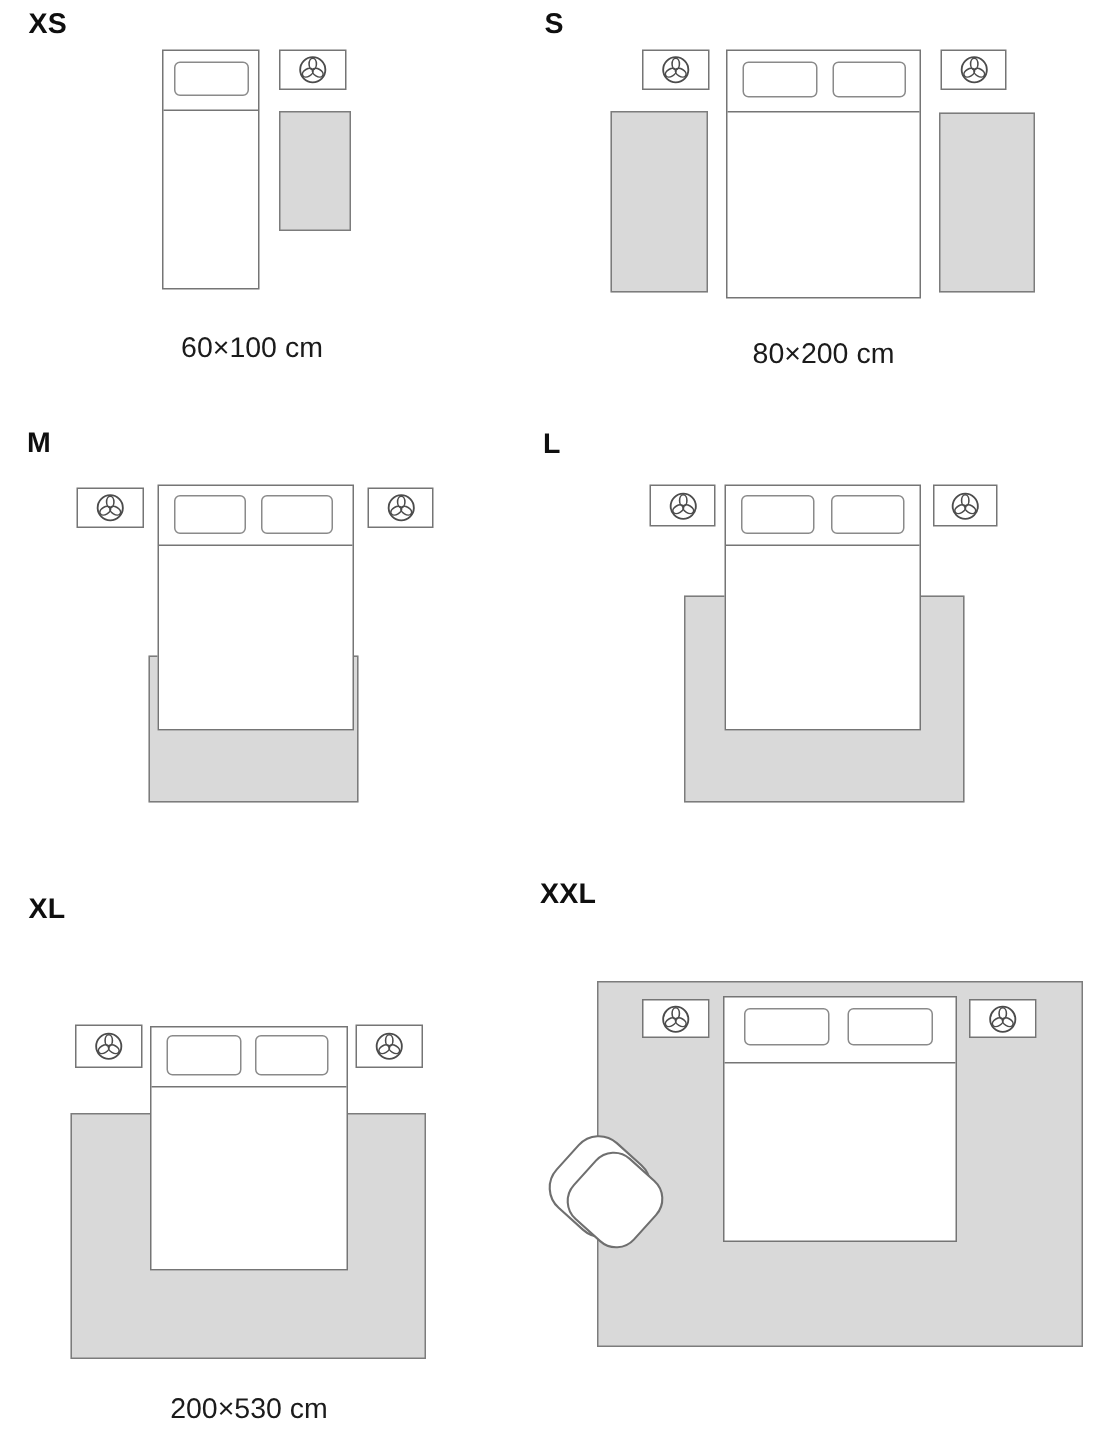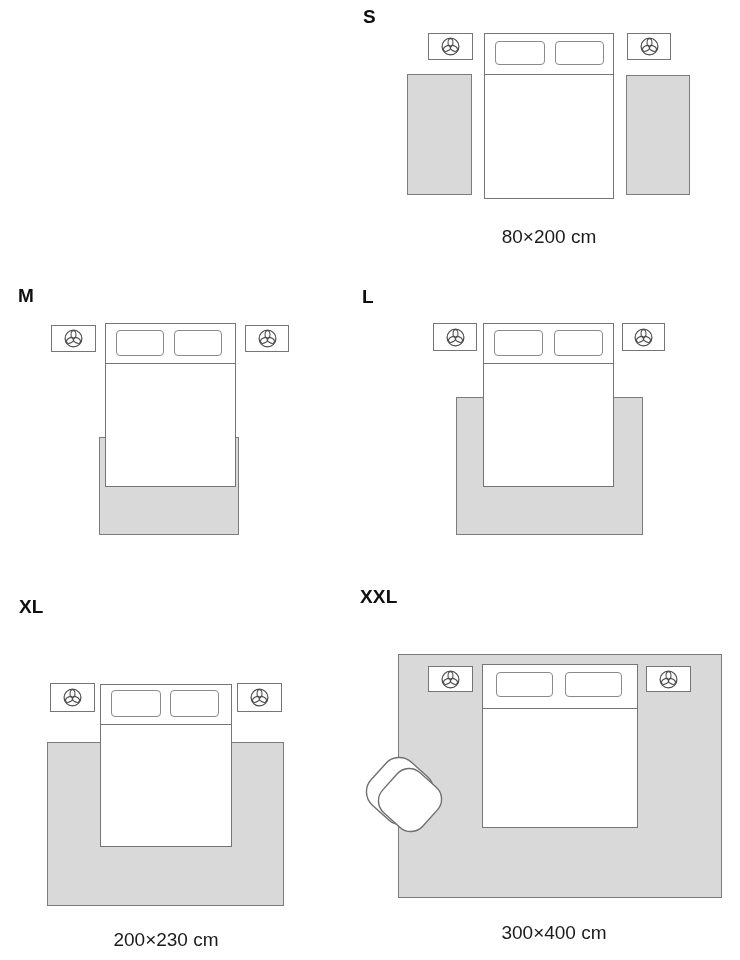--- a/index.html
+++ b/index.html
@@ -92,20 +92,34 @@
     <defs>
       <g id="plant" fill="none" stroke="#4c4c4c">
         <circle cx="12" cy="12" r="9.6" stroke-width="1.4"></circle>
         <ellipse cx="12" cy="7.6" rx="2.8" ry="4.4" stroke-width="1.2"></ellipse>
         <ellipse cx="12" cy="7.6" rx="2.8" ry="4.4" stroke-width="1.2" transform="rotate(120 12 12)"></ellipse>
         <ellipse cx="12" cy="7.6" rx="2.8" ry="4.4" stroke-width="1.2" transform="rotate(240 12 12)"></ellipse>
       </g>
     </defs>
   </svg>
 
+  <section class="panel" style="left:0;top:0;width:360px;height:260px">
+    <div class="size-label" style="left:19px;top:6px">XS</div>
+    <div class="rug" style="left:186px;top:74px;width:48px;height:80px"></div>
+    <div class="bed" style="left:108px;top:33px;width:65px;height:160px">
+      <div class="headboard-line" style="top:39px"></div>
+      <div class="pillow" style="left:7px;top:7px;width:50px;height:23px"></div>
+    </div>
+    <div class="nightstand" style="left:186px;top:33px;width:45px;height:27px">
+      <svg class="lamp" viewBox="0 0 24 24">
+          <use href="#plant"></use>
+        </svg>
+    </div>
+    <div class="caption" style="left:48px;top:222px;width:240px">60×100 cm</div>
+  </section>
 
   <section class="panel" style="left:360px;top:0;width:380px;height:260px">
     <div class="size-label" style="left:3px;top:6px">S</div>
     <div class="rug" style="left:47px;top:74px;width:65px;height:121px"></div>
     <div class="rug" style="left:266px;top:75px;width:64px;height:120px"></div>
     <div class="bed" style="left:124px;top:33px;width:130px;height:166px">
       <div class="headboard-line" style="top:40px"></div>
       <div class="pillow" style="left:10px;top:7px;width:50px;height:24px"></div>
       <div class="pillow" style="left:70px;top:7px;width:49px;height:24px"></div>
     </div>
@@ -173,21 +187,21 @@
     <div class="nightstand" style="left:50px;top:93px;width:45px;height:29px">
       <svg class="lamp" viewBox="0 0 24 24">
           <use href="#plant"></use>
         </svg>
     </div>
     <div class="nightstand" style="left:237px;top:93px;width:45px;height:29px">
       <svg class="lamp" viewBox="0 0 24 24">
           <use href="#plant"></use>
         </svg>
     </div>
-    <div class="caption" style="left:46px;top:339px;width:240px">200×230 cm</div>
+    <div class="caption" style="left:46px;top:339px;width:240px">200×530 cm</div>
   </section>
 
   <section class="panel" style="left:360px;top:580px;width:380px;height:370px">
     <div class="size-label" style="left:0px;top:6px">XXL</div>
     <div class="rug" style="left:38px;top:74px;width:324px;height:244px"></div>
     <div class="bed" style="left:122px;top:84px;width:156px;height:164px">
       <div class="headboard-line" style="top:43px"></div>
       <div class="pillow" style="left:13px;top:7px;width:57px;height:25px"></div>
       <div class="pillow" style="left:82px;top:7px;width:57px;height:25px"></div>
     </div>
@@ -200,16 +214,15 @@
       <svg class="lamp" viewBox="0 0 24 24">
           <use href="#plant"></use>
         </svg>
     </div>
     <svg class="armchair" style="left:3px;top:176px" width="82" height="82" viewBox="0 0 82 82">
       <g fill="#ffffff" stroke="#6f6f6f" stroke-width="1.4">
         <rect x="-29" y="-29" width="58" height="58" rx="18" transform="translate(37,35) rotate(42)"></rect>
         <rect x="-27" y="-27" width="54" height="54" rx="16" transform="translate(47,44) rotate(42)"></rect>
       </g>
     </svg>
-    <div class="caption" style="left:74px;top:342px;width:240px">300×400 cm</div>
   </section>
 
 </div>
 
 </body></html>

